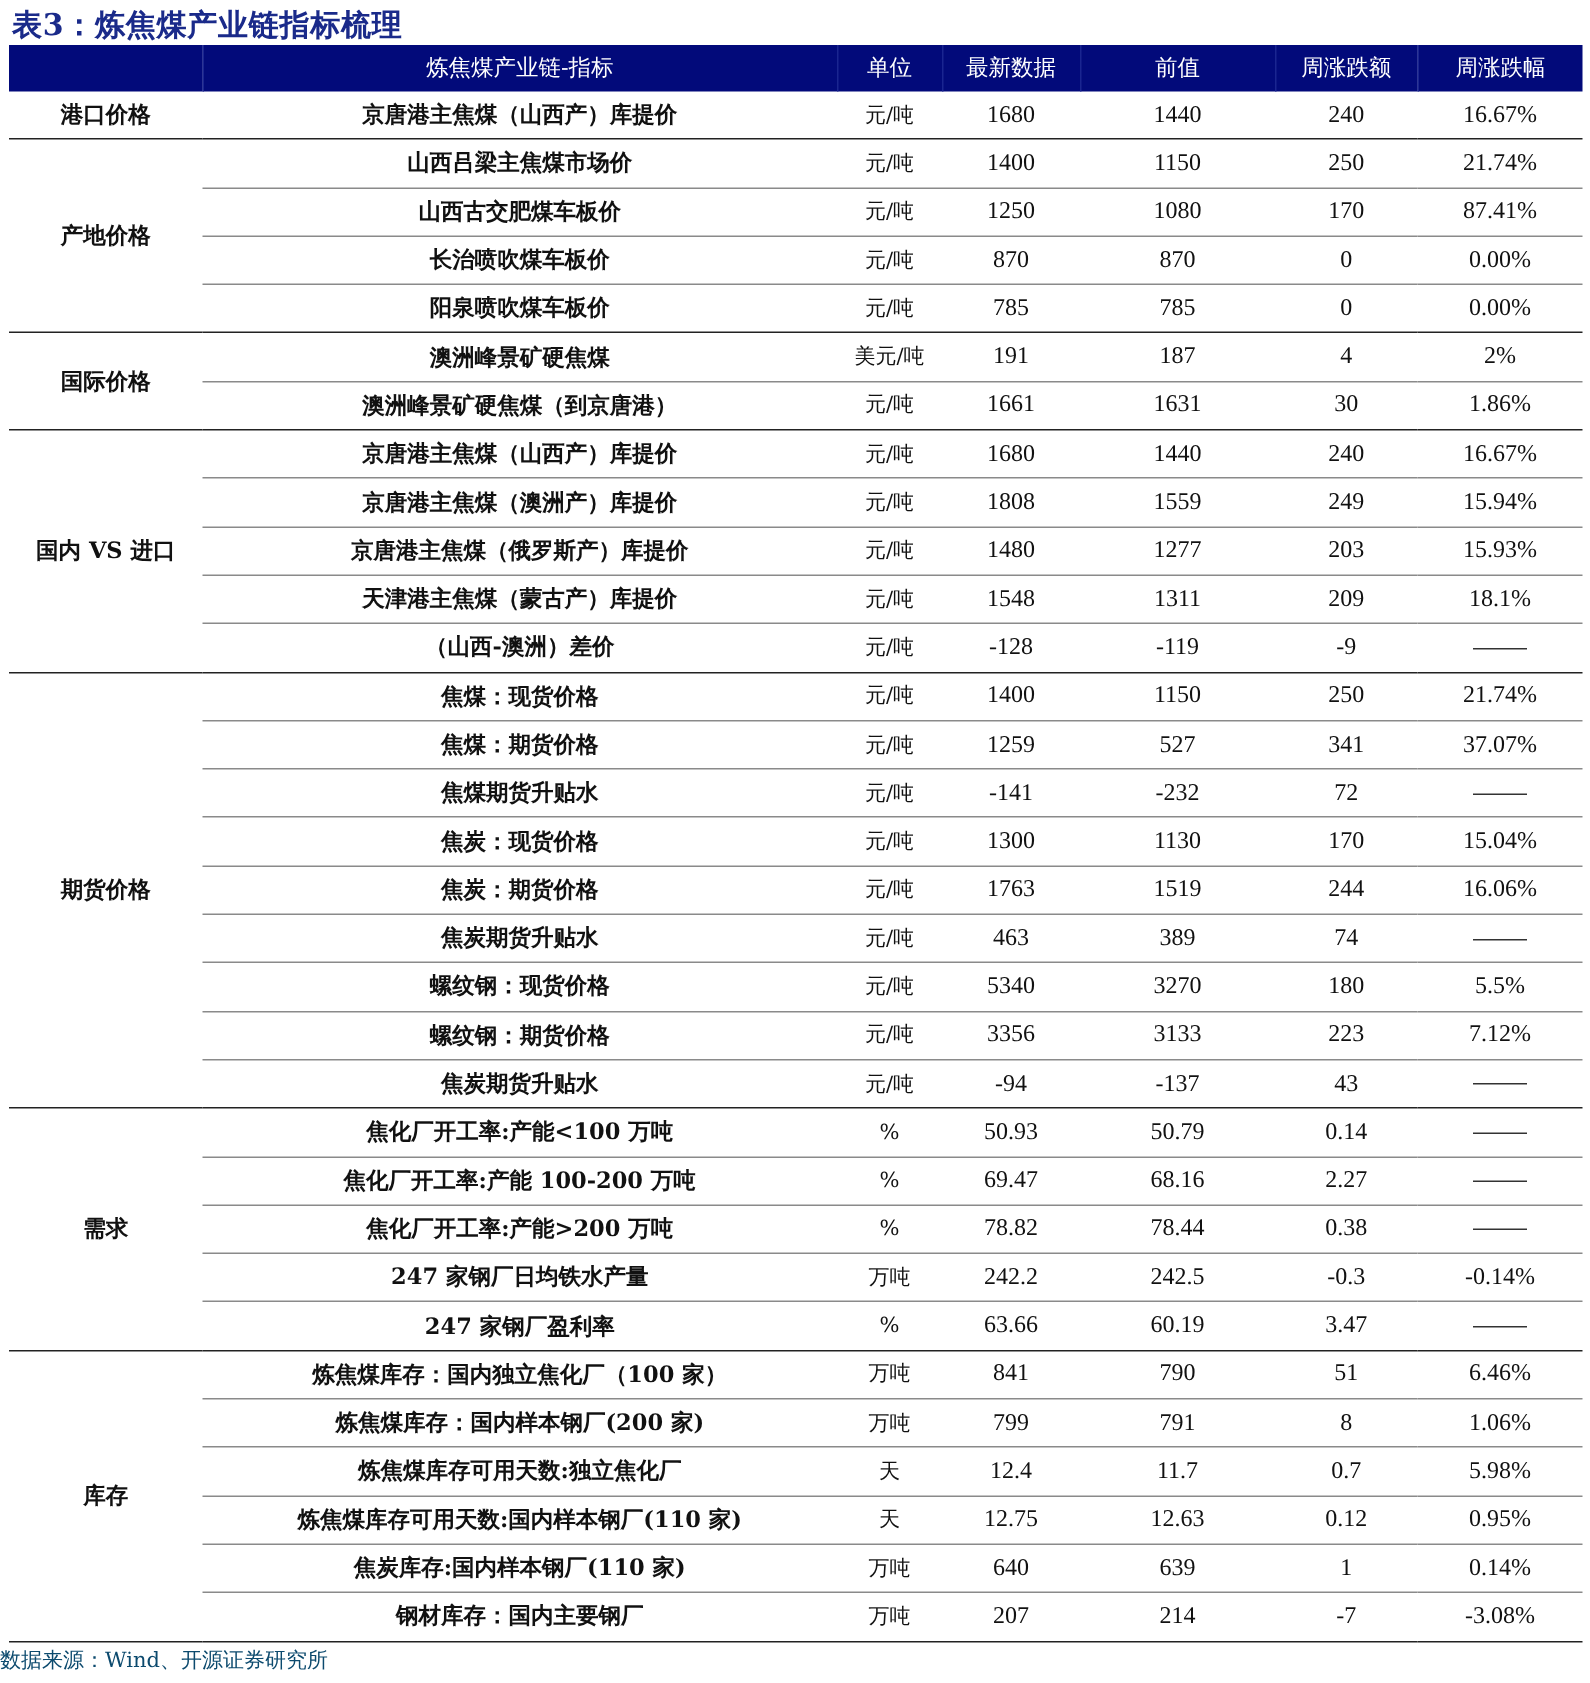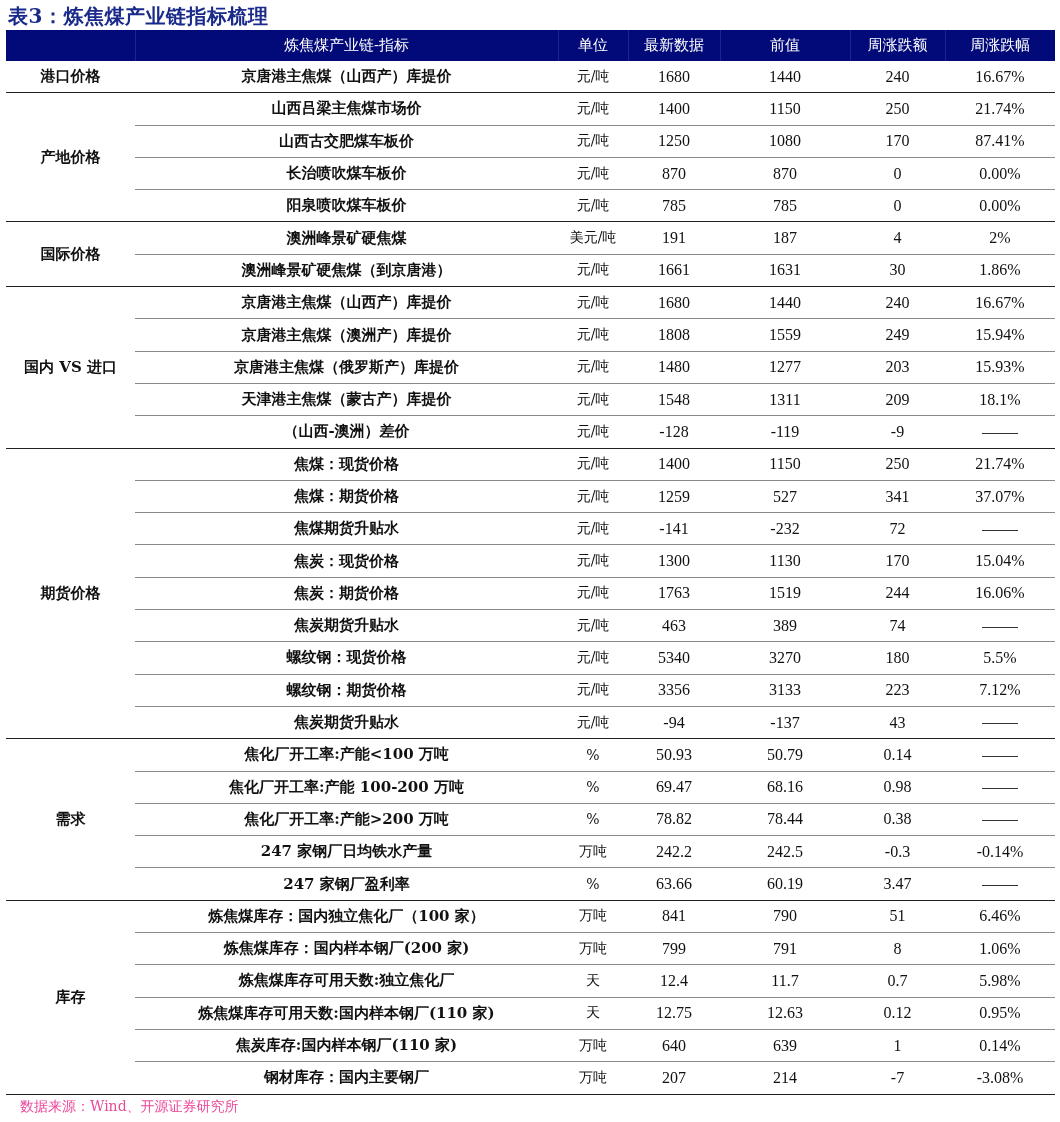--- a/index.html
+++ b/index.html
@@ -13,21 +13,21 @@
                   padding: 0; text-align: center; border-left: 1px solid #1a2590; font-size: 15px; margin-top: 44px; }
   table.main th:first-child { border-left: none; }
   table.main td { height: 31.3px; padding: 0; text-align: center; vertical-align: middle;
                   border-bottom: 1px solid #8a8a8a; white-space: nowrap; }
   table.main td.group { font-weight: bold; border-bottom: 1.5px solid #222; }
   table.main tr.last-in-group td { border-bottom: 1.5px solid #222; }
   table.main td.ind { font-weight: bold; }
   td.num { font-family: "Liberation Serif", "DejaVu Serif", serif; font-size: 16px; }
   td.unit { font-size: 14px; }
   .dash { display: inline-block; width: 36px; height: 1px; background: #333; vertical-align: middle; }
-  .source { position: absolute; left: 20px; top: 1098px; font-size: 14px; color: #ec4899; }
+  .source { position: absolute; left: 0; top: 1098px; font-size: 14px; color: #0c4a6e; }
 </style>
 </head>
 <body>
 
 <div class="title">表3：炼焦煤产业链指标梳理</div>
 
 <table class="main">
   <colgroup>
     <col style="width:129px">
     <col style="width:423px">
@@ -229,21 +229,21 @@
         <td class="num">50.93</td>
         <td class="num">50.79</td>
         <td class="num">0.14</td>
         <td class="num"><span class="dash"></span></td>
       </tr>
       <tr>
         <td class="ind">焦化厂开工率:产能 100-200 万吨</td>
         <td class="unit">%</td>
         <td class="num">69.47</td>
         <td class="num">68.16</td>
-        <td class="num">0.98</td>
+        <td class="num">2.27</td>
         <td class="num"><span class="dash"></span></td>
       </tr>
       <tr>
         <td class="ind">焦化厂开工率:产能&gt;200 万吨</td>
         <td class="unit">%</td>
         <td class="num">78.82</td>
         <td class="num">78.44</td>
         <td class="num">0.38</td>
         <td class="num"><span class="dash"></span></td>
       </tr>

